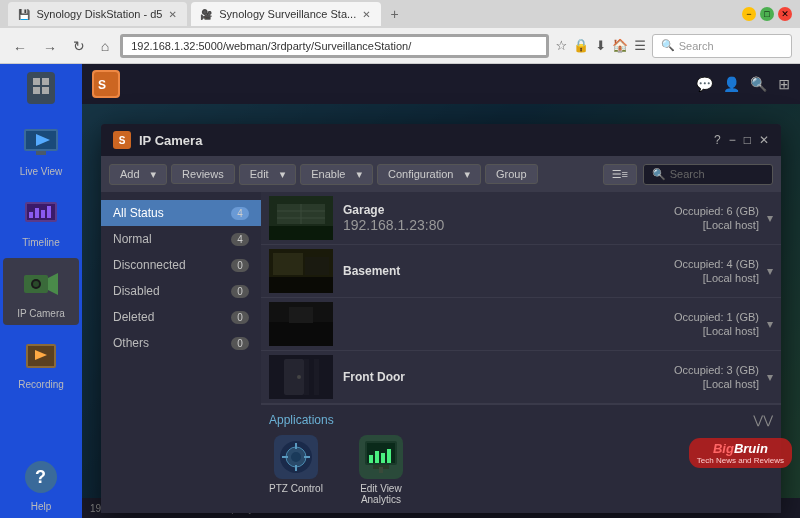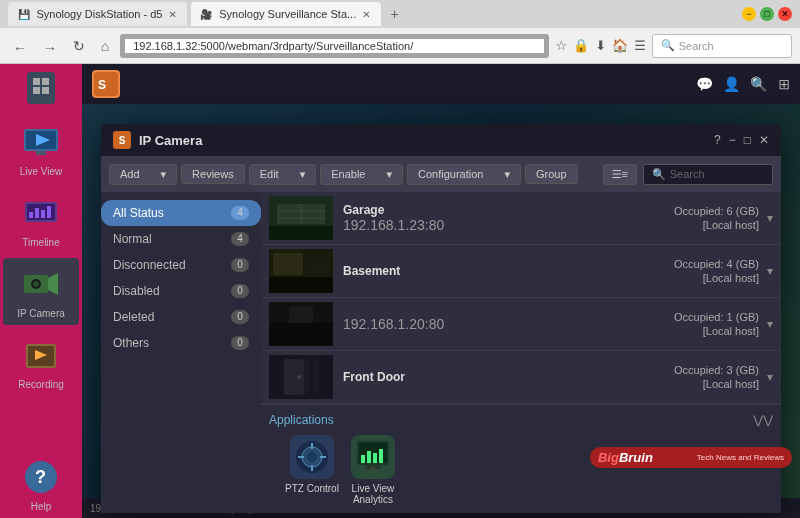--- a/index.html
+++ b/index.html
@@ -15,30 +15,30 @@
     .new-tab { background: none; border: none; font-size: 14px; color: #666; cursor: pointer; padding: 2px 6px; }
     .win-controls { display: flex; gap: 4px; }
     .win-btn { width: 14px; height: 14px; border-radius: 50%; border: none; cursor: pointer; font-size: 9px; display: flex; align-items: center; justify-content: center; }
     .win-min { background: #ffc107; }
     .win-max { background: #4caf50; }
     .win-close { background: #f44336; }
 
     .nav-bar { background: #f0f0f0; display: flex; align-items: center; height: 36px; padding: 0 8px; gap: 6px; border-bottom: 1px solid #ccc; }
     .nav-btn { background: none; border: none; color: #555; font-size: 14px; cursor: pointer; padding: 2px 5px; }
     .nav-btn:disabled { color: #bbb; }
-    .address-bar { flex: 1; background: white; border: 5px solid #a3a3a3; border-radius: 3px; height: 24px; padding: 0 8px; font-size: 11px; color: #333; display: flex; align-items: center; }
+    .address-bar { flex: 1; background: white; border: 3px solid #a3a3a3; border-radius: 3px; height: 24px; padding: 0 8px; font-size: 11px; color: #333; display: flex; align-items: center; }
     .search-bar { background: white; border: 1px solid #bbb; border-radius: 3px; height: 24px; padding: 0 8px; font-size: 11px; width: 140px; display: flex; align-items: center; gap: 4px; color: #999; }
     .nav-icons { display: flex; gap: 6px; align-items: center; }
     .nav-icon { color: #555; font-size: 13px; cursor: pointer; }
 
     
     .app-shell { display: flex; height: calc(518px - 64px); background: #3a3a4a; }
 
     
-    .sidebar { width: 82px; background: #be185d; display: flex; flex-direction: column; align-items: center; padding-top: 8px; gap: 4px; }
+    .sidebar { width: 82px; background: #1d4ed8; display: flex; flex-direction: column; align-items: center; padding-top: 8px; gap: 4px; }
     .sidebar-item { display: flex; flex-direction: column; align-items: center; gap: 4px; padding: 6px 8px; border-radius: 4px; cursor: pointer; width: 76px; }
     .sidebar-item.active { background: #3a3a4a; }
     .sidebar-icon { width: 40px; height: 40px; display: flex; align-items: center; justify-content: center; }
     .sidebar-label { font-size: 10px; color: #bbb; text-align: center; }
 
     
     .app-topbar { background: #1a1a2a; height: 40px; display: flex; align-items: center; padding: 0 10px; }
     .app-logo { width: 28px; height: 28px; background: #e84; border-radius: 4px; display: flex; align-items: center; justify-content: center; color: white; font-size: 12px; font-weight: bold; }
     .app-topbar-icons { display: flex; align-items: center; gap: 10px; margin-left: auto; color: #bbb; font-size: 14px; }
 
@@ -46,58 +46,58 @@
     .main-content { flex: 1; display: flex; flex-direction: column; background: #4a5a6a; position: relative; overflow: hidden; }
 
     
     .modal-overlay { position: absolute; inset: 0; background: rgba(0,0,0,0.5); display: flex; align-items: flex-start; justify-content: center; padding-top: 20px; }
     .modal { background: #2a2a3a; border-radius: 4px; width: 680px; min-height: 320px; display: flex; flex-direction: column; box-shadow: 0 8px 32px rgba(0,0,0,0.6); }
     .modal-titlebar { background: #1a1a28; display: flex; align-items: center; justify-content: space-between; padding: 6px 12px; border-radius: 4px 4px 0 0; height: 32px; }
     .modal-title { color: #ddd; font-size: 13px; font-weight: bold; }
     .modal-controls { display: flex; gap: 8px; align-items: center; color: #aaa; font-size: 12px; cursor: pointer; }
 
     .modal-toolbar { background: #3a3a4a; display: flex; align-items: center; padding: 4px 8px; gap: 4px; height: 36px; }
-    .toolbar-btn { background: #4a4a5a; border: 1px solid #555; color: #ccc; font-size: 11px; padding: 3px 10px; border-radius: 3px; cursor: pointer; display: flex; align-items: center; gap: 21px; }
+    .toolbar-btn { background: #4a4a5a; border: 1px solid #555; color: #ccc; font-size: 11px; padding: 3px 10px; border-radius: 3px; cursor: pointer; display: flex; align-items: center; gap: 11px; }
     .toolbar-right { margin-left: auto; display: flex; align-items: center; gap: 6px; }
     .sort-btn { background: #4a4a5a; border: 1px solid #555; color: #ccc; font-size: 11px; padding: 3px 8px; border-radius: 3px; cursor: pointer; }
 
     .modal-body { display: flex; flex: 1; }
 
     
     .left-panel { width: 160px; background: #2a2a3a; padding: 8px 0; flex-shrink: 0; }
-    .filter-item { display: flex; justify-content: space-between; padding: 6px 12px; cursor: pointer; font-size: 12px; color: #bbb; border-radius: 11px; }
+    .filter-item { display: flex; align-items: center; justify-content: space-between; padding: 6px 12px; cursor: pointer; font-size: 12px; color: #bbb; }
     .filter-item.active { background: #4a7ab5; color: white; }
     .filter-count { background: #555; color: #ccc; border-radius: 10px; padding: 1px 6px; font-size: 10px; min-width: 18px; text-align: center; }
     .filter-item.active .filter-count { background: #6a9ad5; }
 
     
     .camera-list { flex: 1; background: #2e2e3e; overflow-y: auto; }
     .camera-item { display: flex; align-items: center; border-bottom: 1px solid #3a3a4a; padding: 4px 8px; min-height: 52px; }
     .camera-thumb { width: 64px; height: 44px; background: #1a1a1a; margin-right: 10px; flex-shrink: 0; display: flex; align-items: center; justify-content: center; overflow: hidden; }
     .camera-info { flex: 1; }
     .camera-name { color: #ddd; font-size: 12px; font-weight: bold; }
     .camera-ip { color: #999; font-size: 14px; }
     .camera-status { color: #aaa; font-size: 11px; text-align: right; display: flex; flex-direction: column; align-items: flex-end; gap: 2px; }
     .camera-expand { color: #888; font-size: 12px; margin-left: 8px; cursor: pointer; }
 
     
     .apps-section { background: #2a2a3a; border-top: 1px solid #3a3a4a; padding: 8px; }
     .apps-header { display: flex; align-items: center; justify-content: space-between; margin-bottom: 8px; }
     .apps-title { color: #6ab0d4; font-size: 12px; }
     .apps-expand { color: #888; font-size: 12px; cursor: pointer; }
-    .apps-grid { display: flex; gap: 4px; margin-left: 16px; }
+    .apps-grid { display: flex; gap: 28px; }
     .app-item { display: flex; flex-direction: column; align-items: center; gap: 4px; cursor: pointer; }
     .app-icon { width: 44px; height: 44px; border-radius: 8px; display: flex; align-items: center; justify-content: center; }
     .app-name { color: #ccc; font-size: 10px; text-align: center; }
 
     
     .status-bar { background: #1a1a28; height: 20px; display: flex; align-items: center; padding: 0 8px; font-size: 10px; color: #888; }
 
     
-    .watermark { position: absolute; bottom: 30px; right: 8px; background: rgba(180,30,30,0.9); border-radius: 11px; padding: 3px 8px; display: flex; align-items: center; gap: 44px; }
+    .watermark { position: absolute; bottom: 30px; right: 8px; background: rgba(180,30,30,0.9); border-radius: 11px; padding: 3px 8px; display: flex; flex-direction: column; align-items: center; }
     .watermark-logo { font-size: 13px; font-weight: bold; color: white; font-style: italic; }
     .watermark-sub { font-size: 8px; color: #ffcccc; }
 
     
     .thumb-garage { background: linear-gradient(135deg, #1a3a1a 0%, #2a4a2a 100%); }
     .thumb-basement { background: linear-gradient(135deg, #2a2a1a 0%, #3a3020 100%); }
     .thumb-driveway { background: linear-gradient(135deg, #111 0%, #222 100%); }
     .thumb-frontdoor { background: linear-gradient(135deg, #1a1a2a 0%, #2a2a3a 100%); }
   </style>
 </head>
@@ -359,21 +359,20 @@
 
               <div class="camera-item">
                 <div class="camera-thumb thumb-driveway">
                   <svg width="64" height="44" viewBox="0 0 64 44">
                     <rect width="64" height="44" fill="#111"></rect>
                     <rect x="0" y="20" width="64" height="24" fill="#0a0a0a"></rect>
                     <rect x="20" y="5" width="24" height="16" fill="#1a1a1a"></rect>
                   </svg>
                 </div>
                 <div class="camera-info">
-                  <div class="camera-ip">192.168.1.20:80</div>
                 </div>
                 <div class="camera-status">
                   <span>Occupied: 1 (GB)</span>
                   <span>[Local host]</span>
                 </div>
                 <span class="camera-expand">▾</span>
               </div>
 
               <div class="camera-item">
                 <div class="camera-thumb thumb-frontdoor">
@@ -423,21 +422,21 @@
                         <rect x="4" y="4" width="32" height="24" rx="2" fill="#1a3a2a"></rect>
                         <rect x="6" y="6" width="28" height="20" fill="#0a2a1a"></rect>
                         <rect x="8" y="18" width="4" height="8" fill="#4af080"></rect>
                         <rect x="14" y="14" width="4" height="12" fill="#4af080"></rect>
                         <rect x="20" y="16" width="4" height="10" fill="#4af080"></rect>
                         <rect x="26" y="12" width="4" height="14" fill="#4af080"></rect>
                         <rect x="12" y="28" width="16" height="4" fill="#2a3a2a"></rect>
                         <rect x="18" y="30" width="4" height="6" fill="#3a4a3a"></rect>
                       </svg>
                     </div>
-                    <span class="app-name" style="max-width:60px;">Live View Analytics</span>
+                    <span class="app-name" style="max-width:60px;">Edit View Analytics</span>
                   </div>
                 </div>
               </div>
             </div>
           </div>
         </div>
       </div>
 
       <div class="watermark">
         <div class="watermark-logo">

